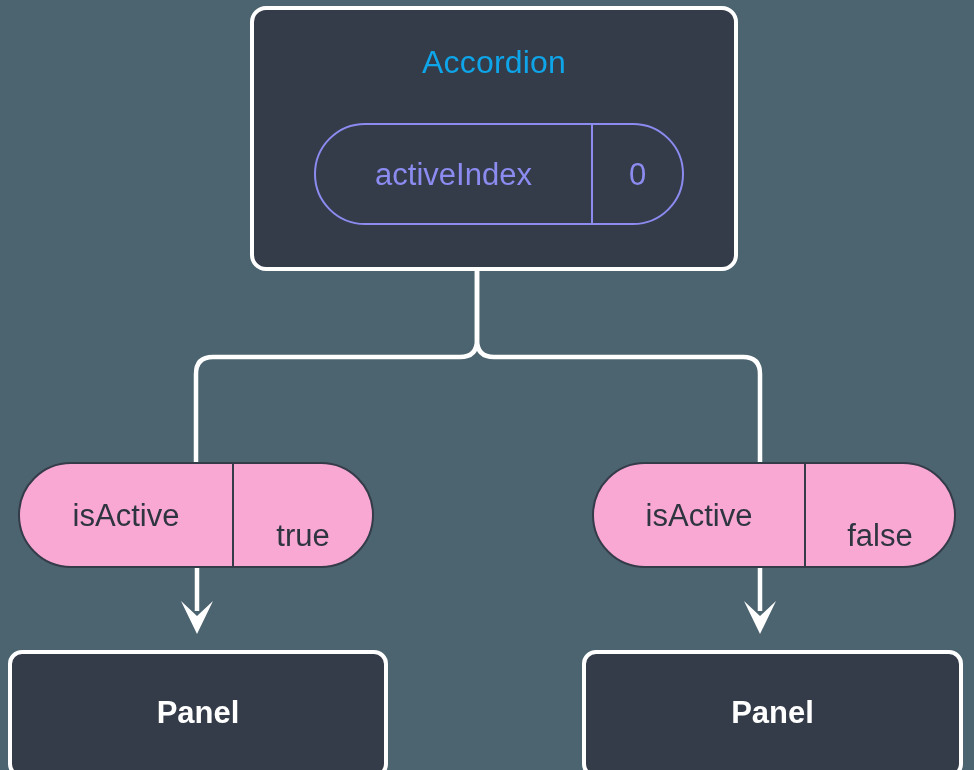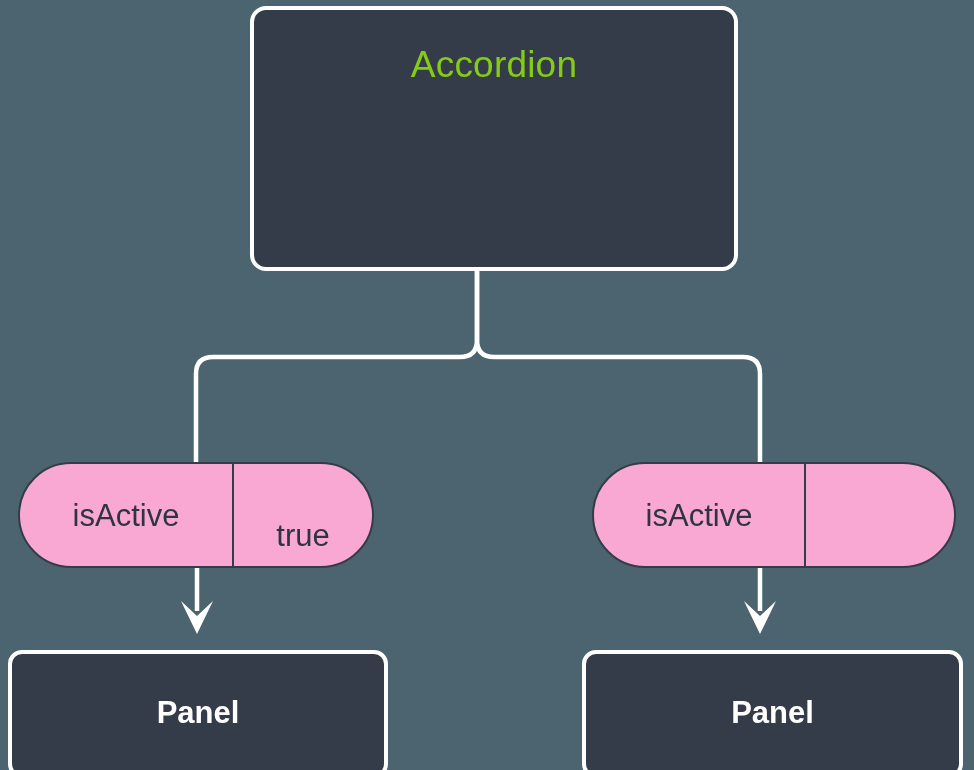--- a/index.html
+++ b/index.html
@@ -48,22 +48,22 @@
     left: 250px;
     top: 6px;
     width: 488px;
     height: 265px;
     display: flex;
     flex-direction: column;
     align-items: center;
   }
 
   .component-title {
-    color: #84cc16;
-    font-size: 37px;
+    color: #0ea5e9;
+    font-size: 32px;
     font-weight: 400;
     letter-spacing: 0.2px;
     margin-top: 36px;
     line-height: 1;
     white-space: nowrap;
   }
 
   
   .state-pill {
     display: flex;
@@ -202,29 +202,34 @@
     <path d="M 181 601 L 197 634 L 213 601 L 197 616 Z" fill="#ffffff"></path>
 
     <path d="M 760 568 L 760 611" fill="none" stroke="#ffffff" stroke-width="4.5" stroke-linecap="butt"></path>
     <path d="M 744 601 L 760 634 L 776 601 L 760 616 Z" fill="#ffffff"></path>
   </svg>
 
   <div class="component-box" id="accordion-node">
 
     <div class="component-title">Accordion</div>
 
+    <div class="state-pill" id="accordion-state-pill">
+      <div class="pill-key">activeIndex</div>
+      <div class="pill-value">0</div>
+    </div>
   </div>
 
   <div class="state-pill prop-pill" id="prop-pill-left">
     <div class="pill-key">isActive</div>
     <div class="pill-value">true</div>
   </div>
 
   <div class="state-pill prop-pill" id="prop-pill-right">
     <div class="pill-key">isActive</div>
+    <div class="pill-value">false</div>
   </div>
 
   <div class="panel-box" id="panel-left">
     <div class="panel-title">Panel</div>
   </div>
 
   <div class="panel-box" id="panel-right">
     <div class="panel-title">Panel</div>
   </div>
 

